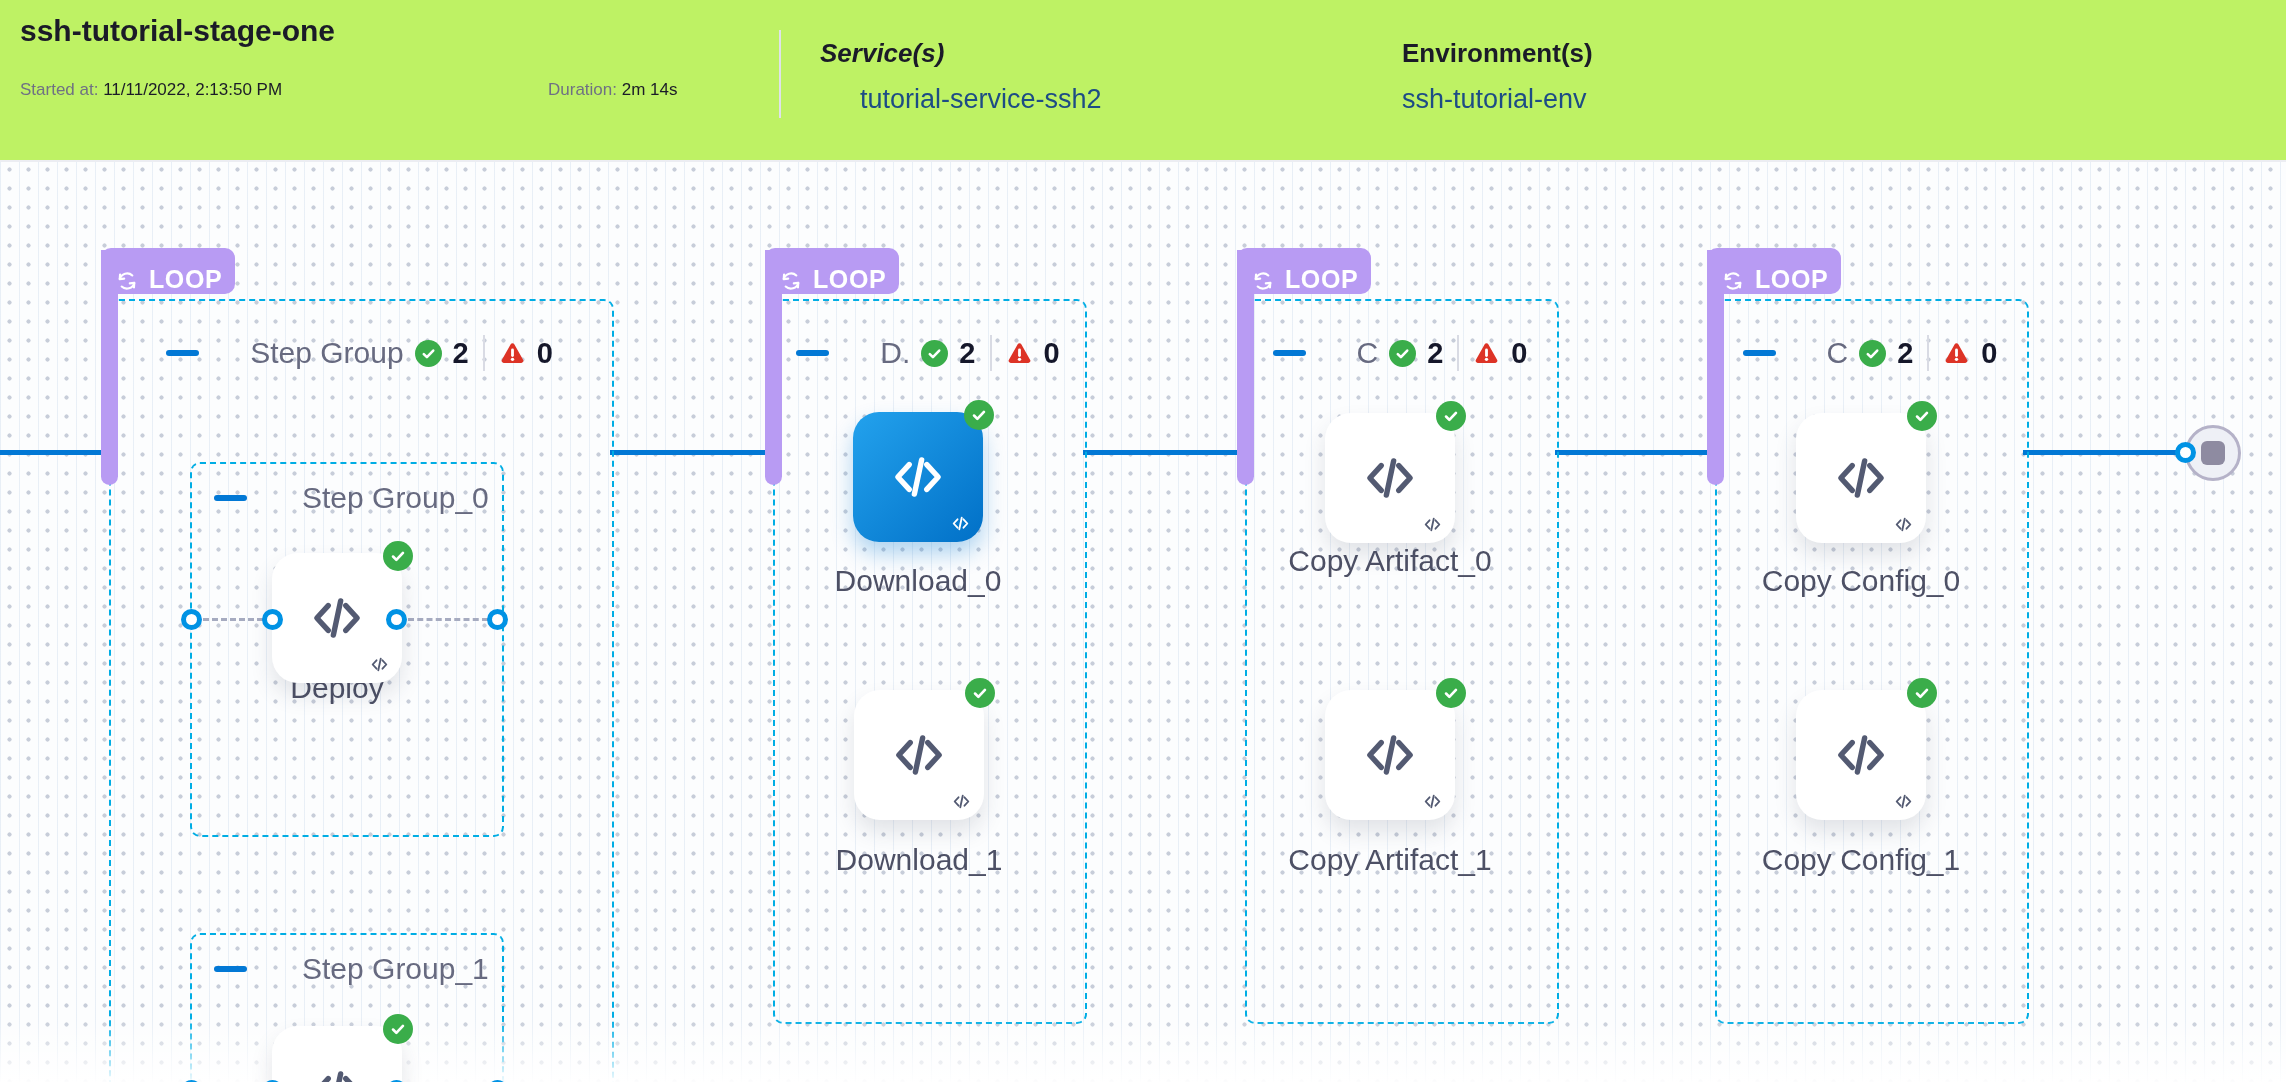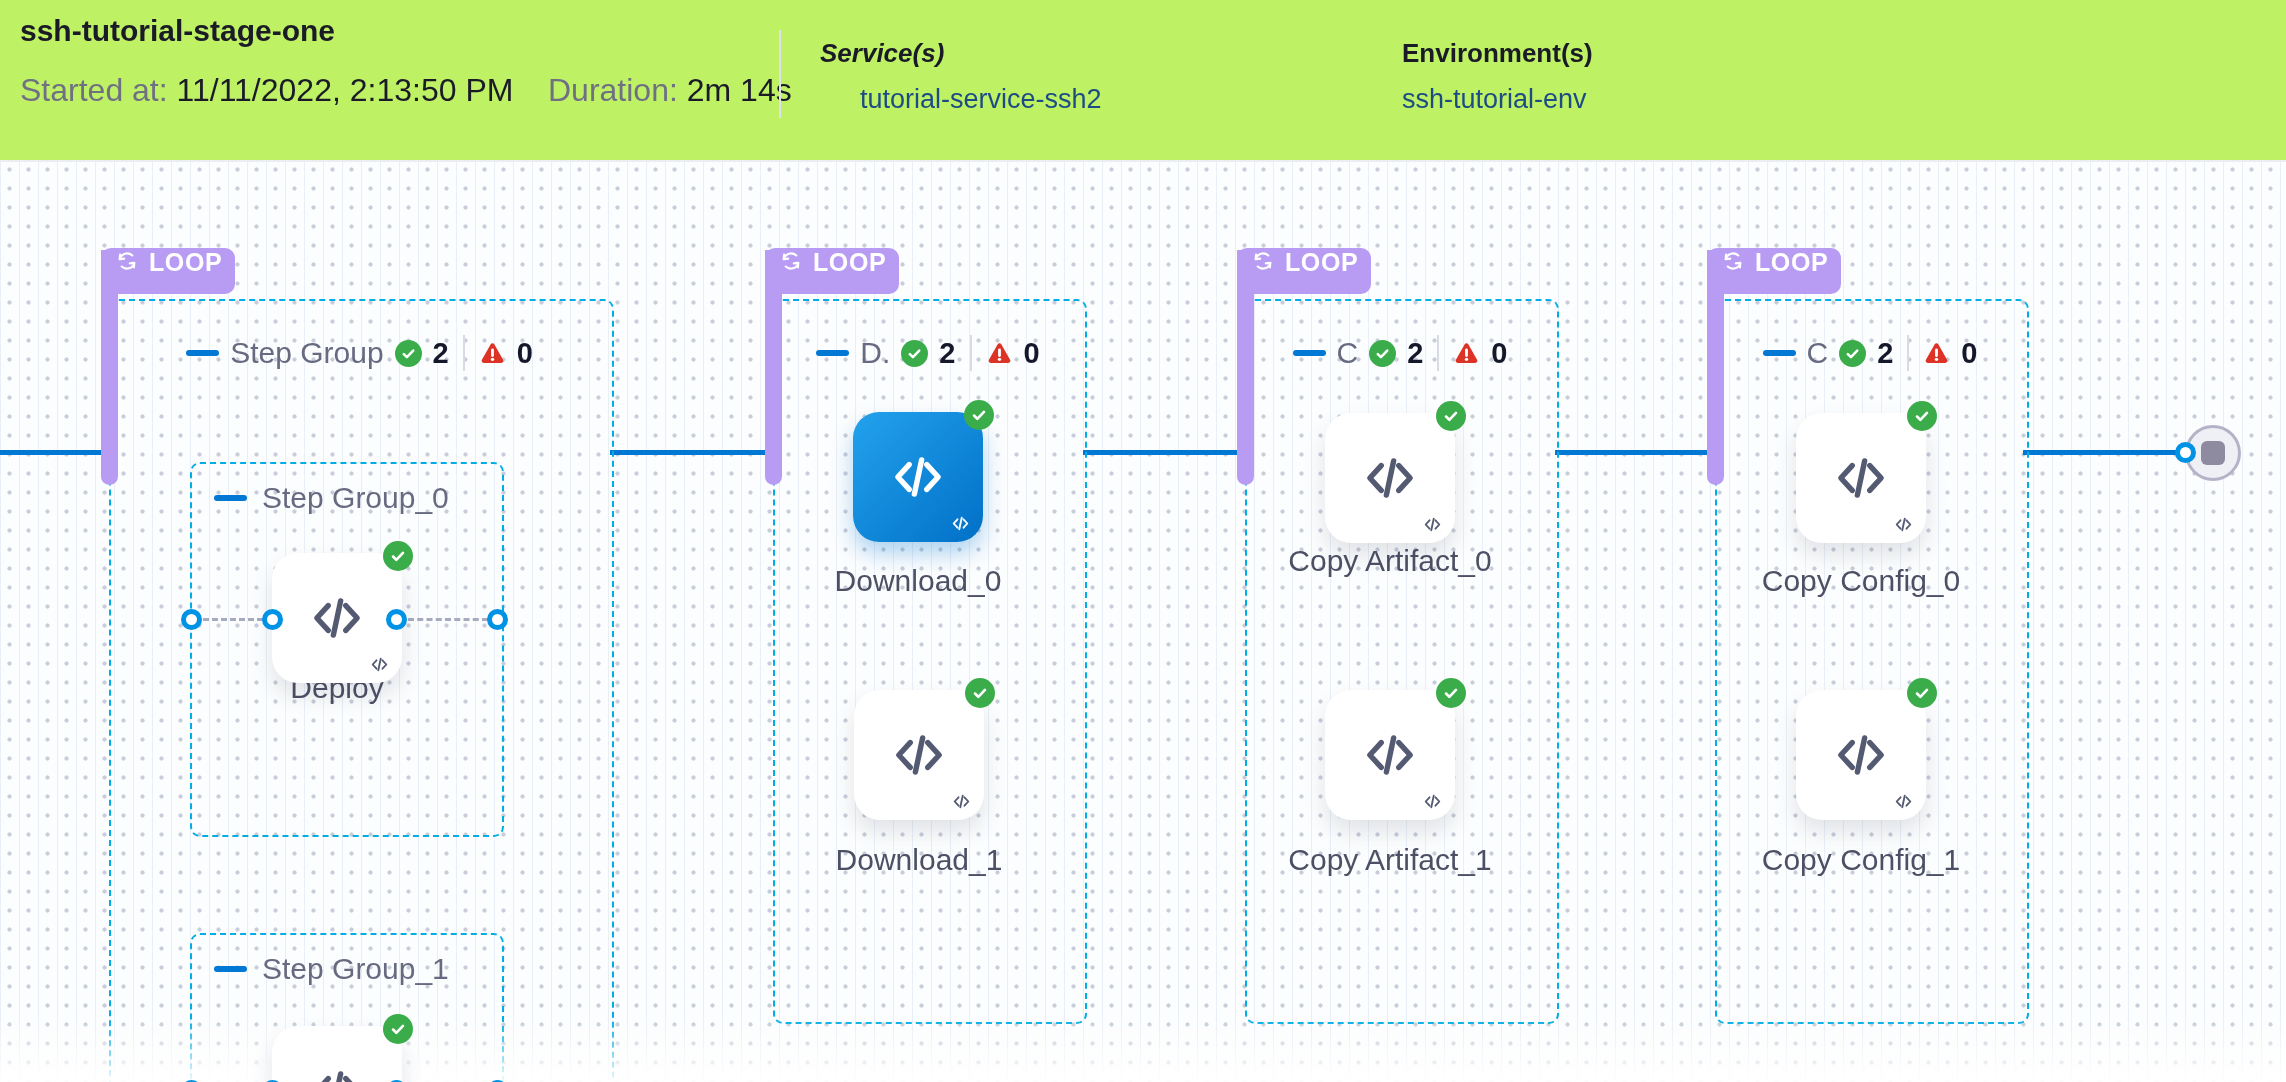--- a/index.html
+++ b/index.html
@@ -2,46 +2,46 @@
 <html><head>
 <meta charset="utf-8">
 <style>
   html,body{margin:0;padding:0;background:#fff;}
   #app{position:relative;width:2286px;height:1082px;overflow:hidden;
        font-family:"Liberation Sans","DejaVu Sans",sans-serif;color:#1c1c28;}
   
   #hdr{position:absolute;left:0;top:0;width:2286px;height:160px;background:#bef264;
        border-bottom:2px solid #ecedf2;z-index:20;}
   .h-title{position:absolute;left:20px;top:14px;font-size:30px;font-weight:700;color:#1b1b28;}
-  .h-meta{position:absolute;top:72px;font-size:32px;}
+  .h-meta{position:absolute;top:80px;font-size:17px;}
   .h-k{color:#6f7183;}
   .h-v{color:#1b1b28;}
   .h-vdiv{position:absolute;left:779px;top:30px;width:2px;height:88px;background:#dfe2e9;}
   .h-lbl{position:absolute;top:38px;font-size:26px;font-weight:600;color:#1b1b28;}
   .h-link{position:absolute;top:84px;font-size:27px;color:#1d4c85;cursor:pointer;}
   
   #cv{position:absolute;left:0;top:160px;width:2286px;height:922px;overflow:hidden;
       background-color:#fcfdfe;
       background-image:
         linear-gradient(to right, rgba(216,228,240,.55) 1.5px, transparent 1.5px),
         radial-gradient(circle, #c7cdd9 1.8px, transparent 2.4px);
       background-size:19px 19px,19px 19px;}
   .hline{position:absolute;top:290px;height:5px;background:#0278d5;z-index:1;}
   .gbox{position:absolute;border:2px dashed #00ade4;border-radius:10px;z-index:2;background:transparent;}
   .loopbar{position:absolute;top:90px;width:17px;height:235px;background:#b89bf3;
            border-radius:0 0 9px 9px;z-index:3;}
   .loopbadge{position:absolute;top:88px;width:134px;height:46px;background:#b89bf3;
-             border-radius:10px 10px 10px 0;z-index:4;display:flex;align-items:flex-start;
+             border-radius:10px 10px 10px 0;z-index:4;display:flex;align-items:flex-end;
              gap:9px;padding-left:13px;box-sizing:border-box;cursor:pointer;}
   .loopbadge span{color:#fff;font-size:25px;font-weight:700;letter-spacing:.6px;}
   .ghead{position:absolute;top:173px;height:40px;display:flex;align-items:center;
          justify-content:center;gap:11px;z-index:4;}
   .ihead{position:absolute;height:36px;display:flex;align-items:center;gap:15px;z-index:4;}
   .dash{width:33px;height:6px;border-radius:3px;background:#0278d5;cursor:pointer;}
-  .gtitle{font-size:30px;color:#676a80;white-space:nowrap;}
+  .gtitle{font-size:30px;color:#676a80;white-space:nowrap;margin-left:40px;}
   .cnt{font-size:29px;font-weight:700;color:#15172a;}
   .cdiv{width:2px;height:36px;background:#d9dbe4;margin:0 3px;}
   .okb{width:27px;height:27px;border-radius:50%;background:#3aad4a;display:flex;
        align-items:center;justify-content:center;flex:0 0 auto;}
   .node{position:absolute;width:130px;height:130px;border-radius:26px;background:#fff;
         box-shadow:0 12px 22px rgba(46,56,77,.13);z-index:5;cursor:pointer;
         display:flex;align-items:center;justify-content:center;}
   .node.blue{background:linear-gradient(135deg,#23a2ed 0%,#0170c7 100%);
              box-shadow:0 12px 22px rgba(2,118,210,.30);}
   .node .tiny{position:absolute;right:12px;bottom:8px;}

